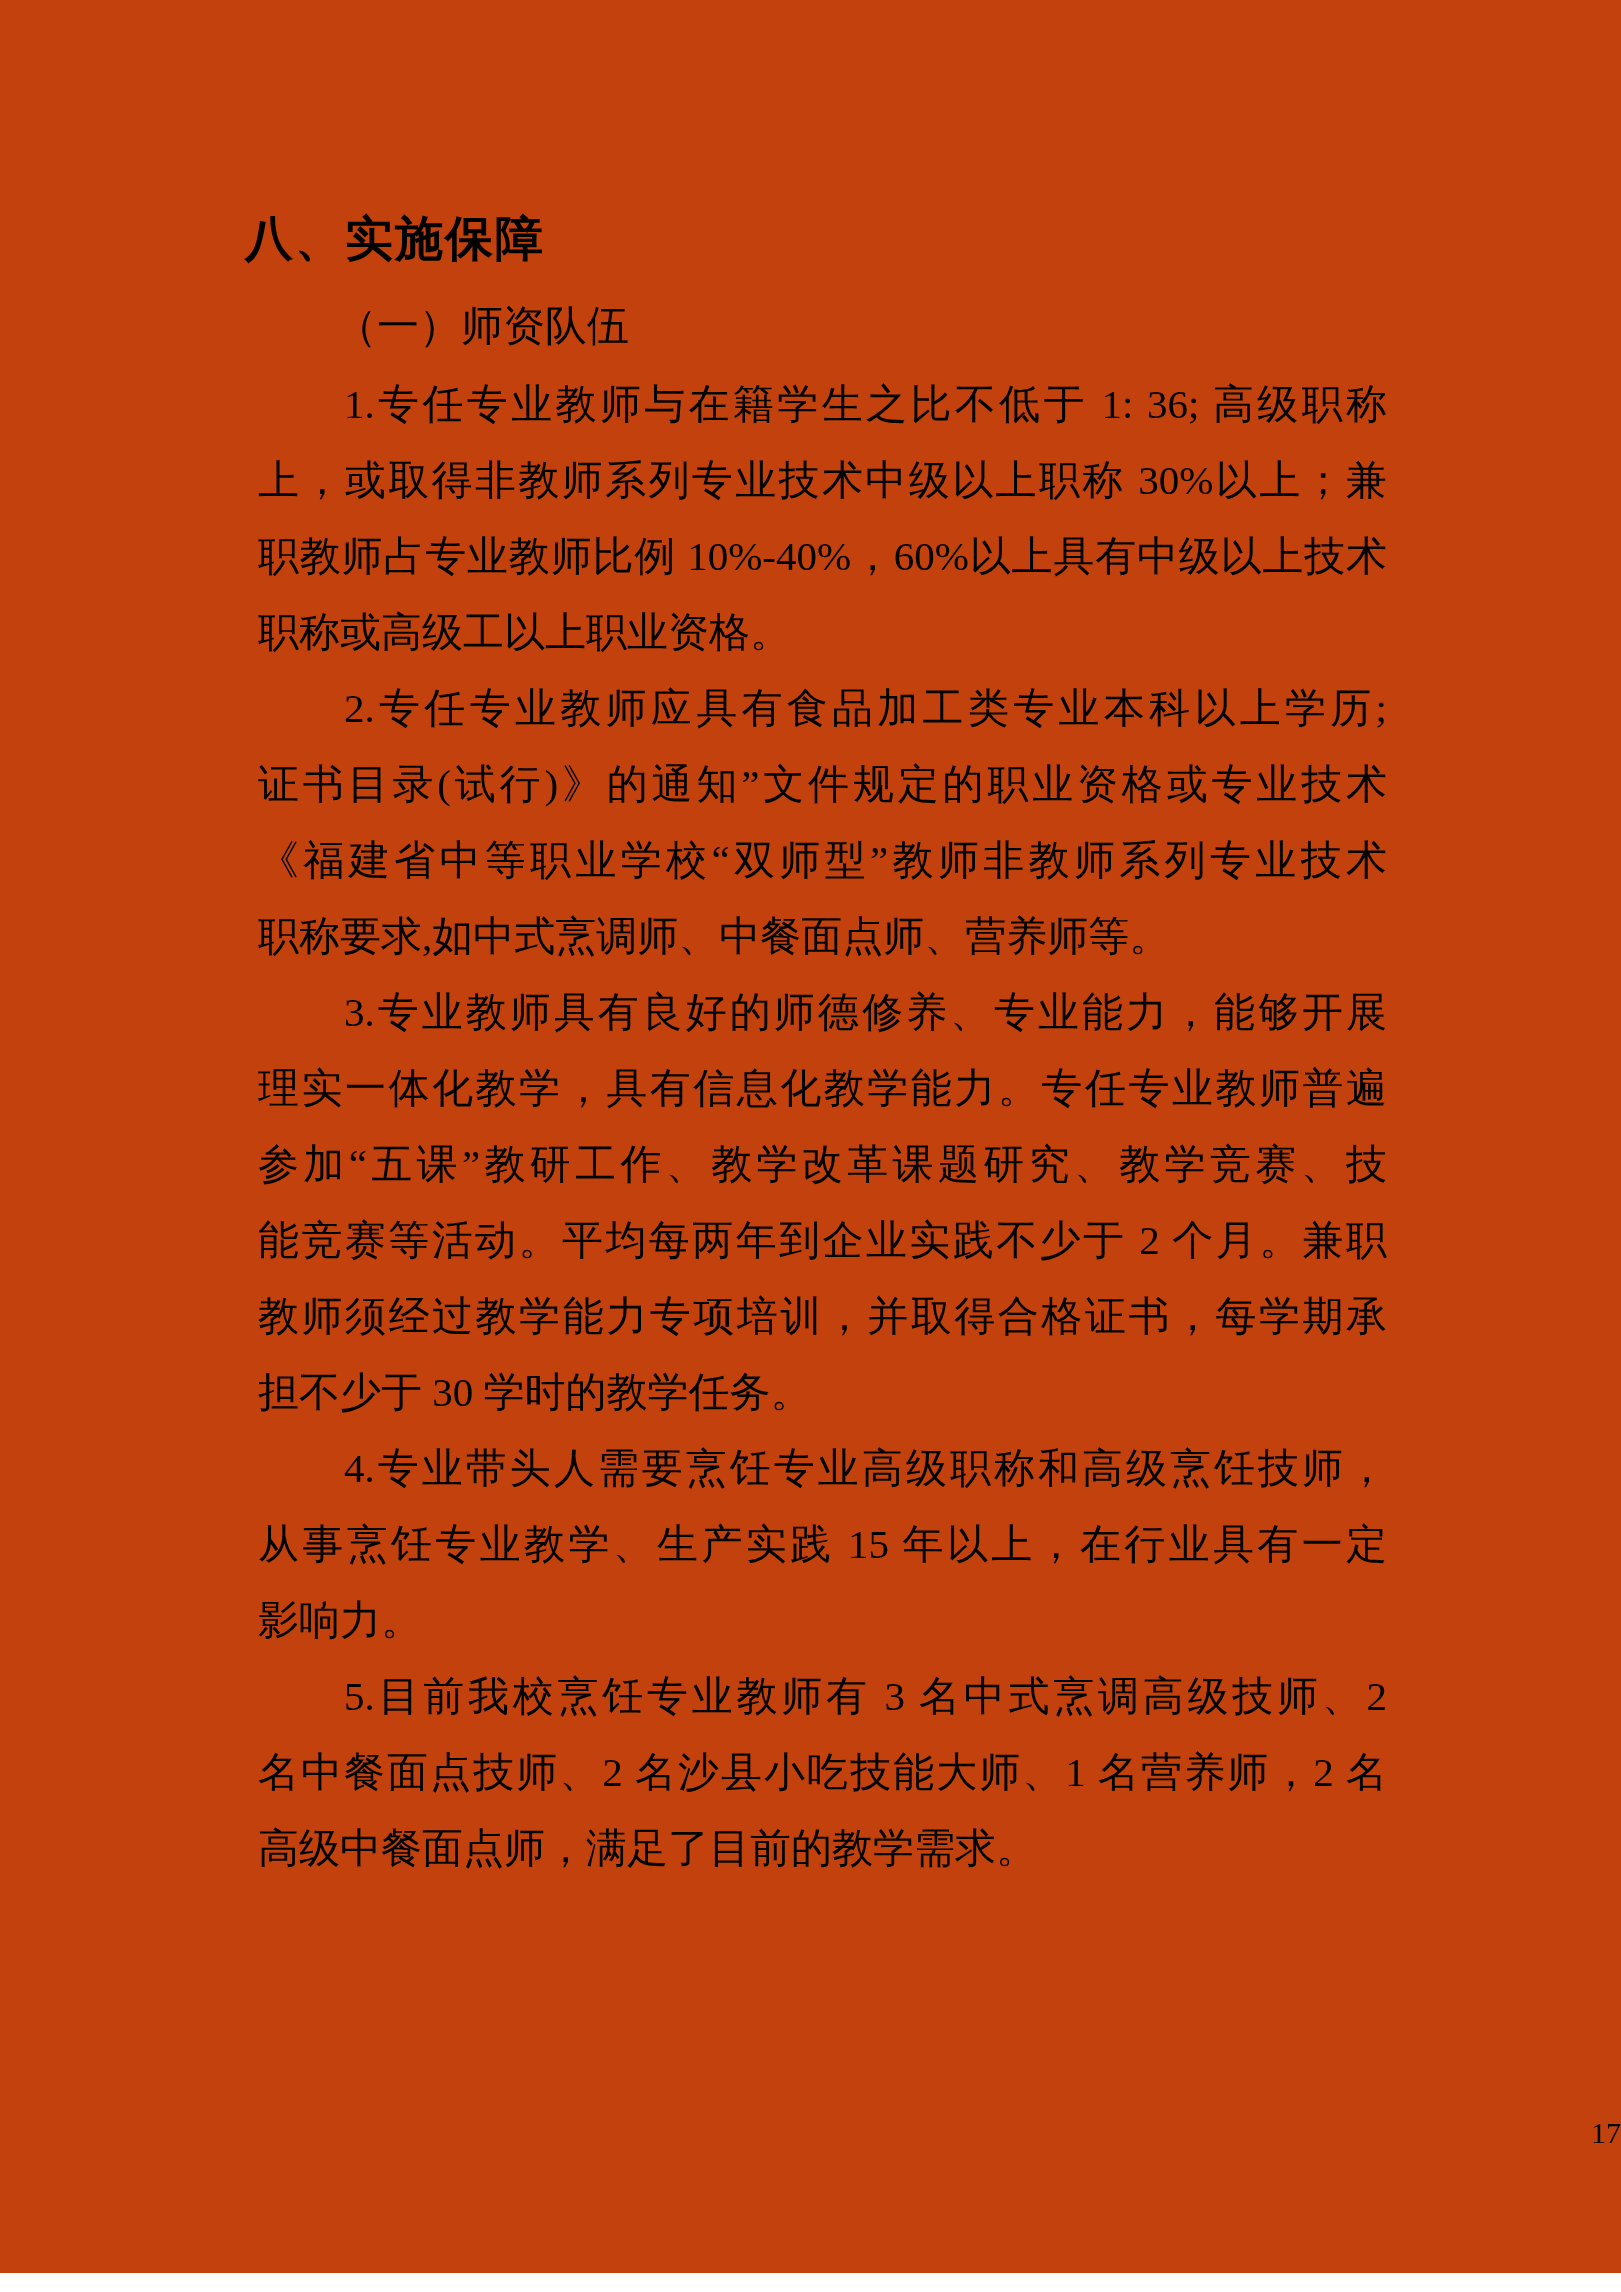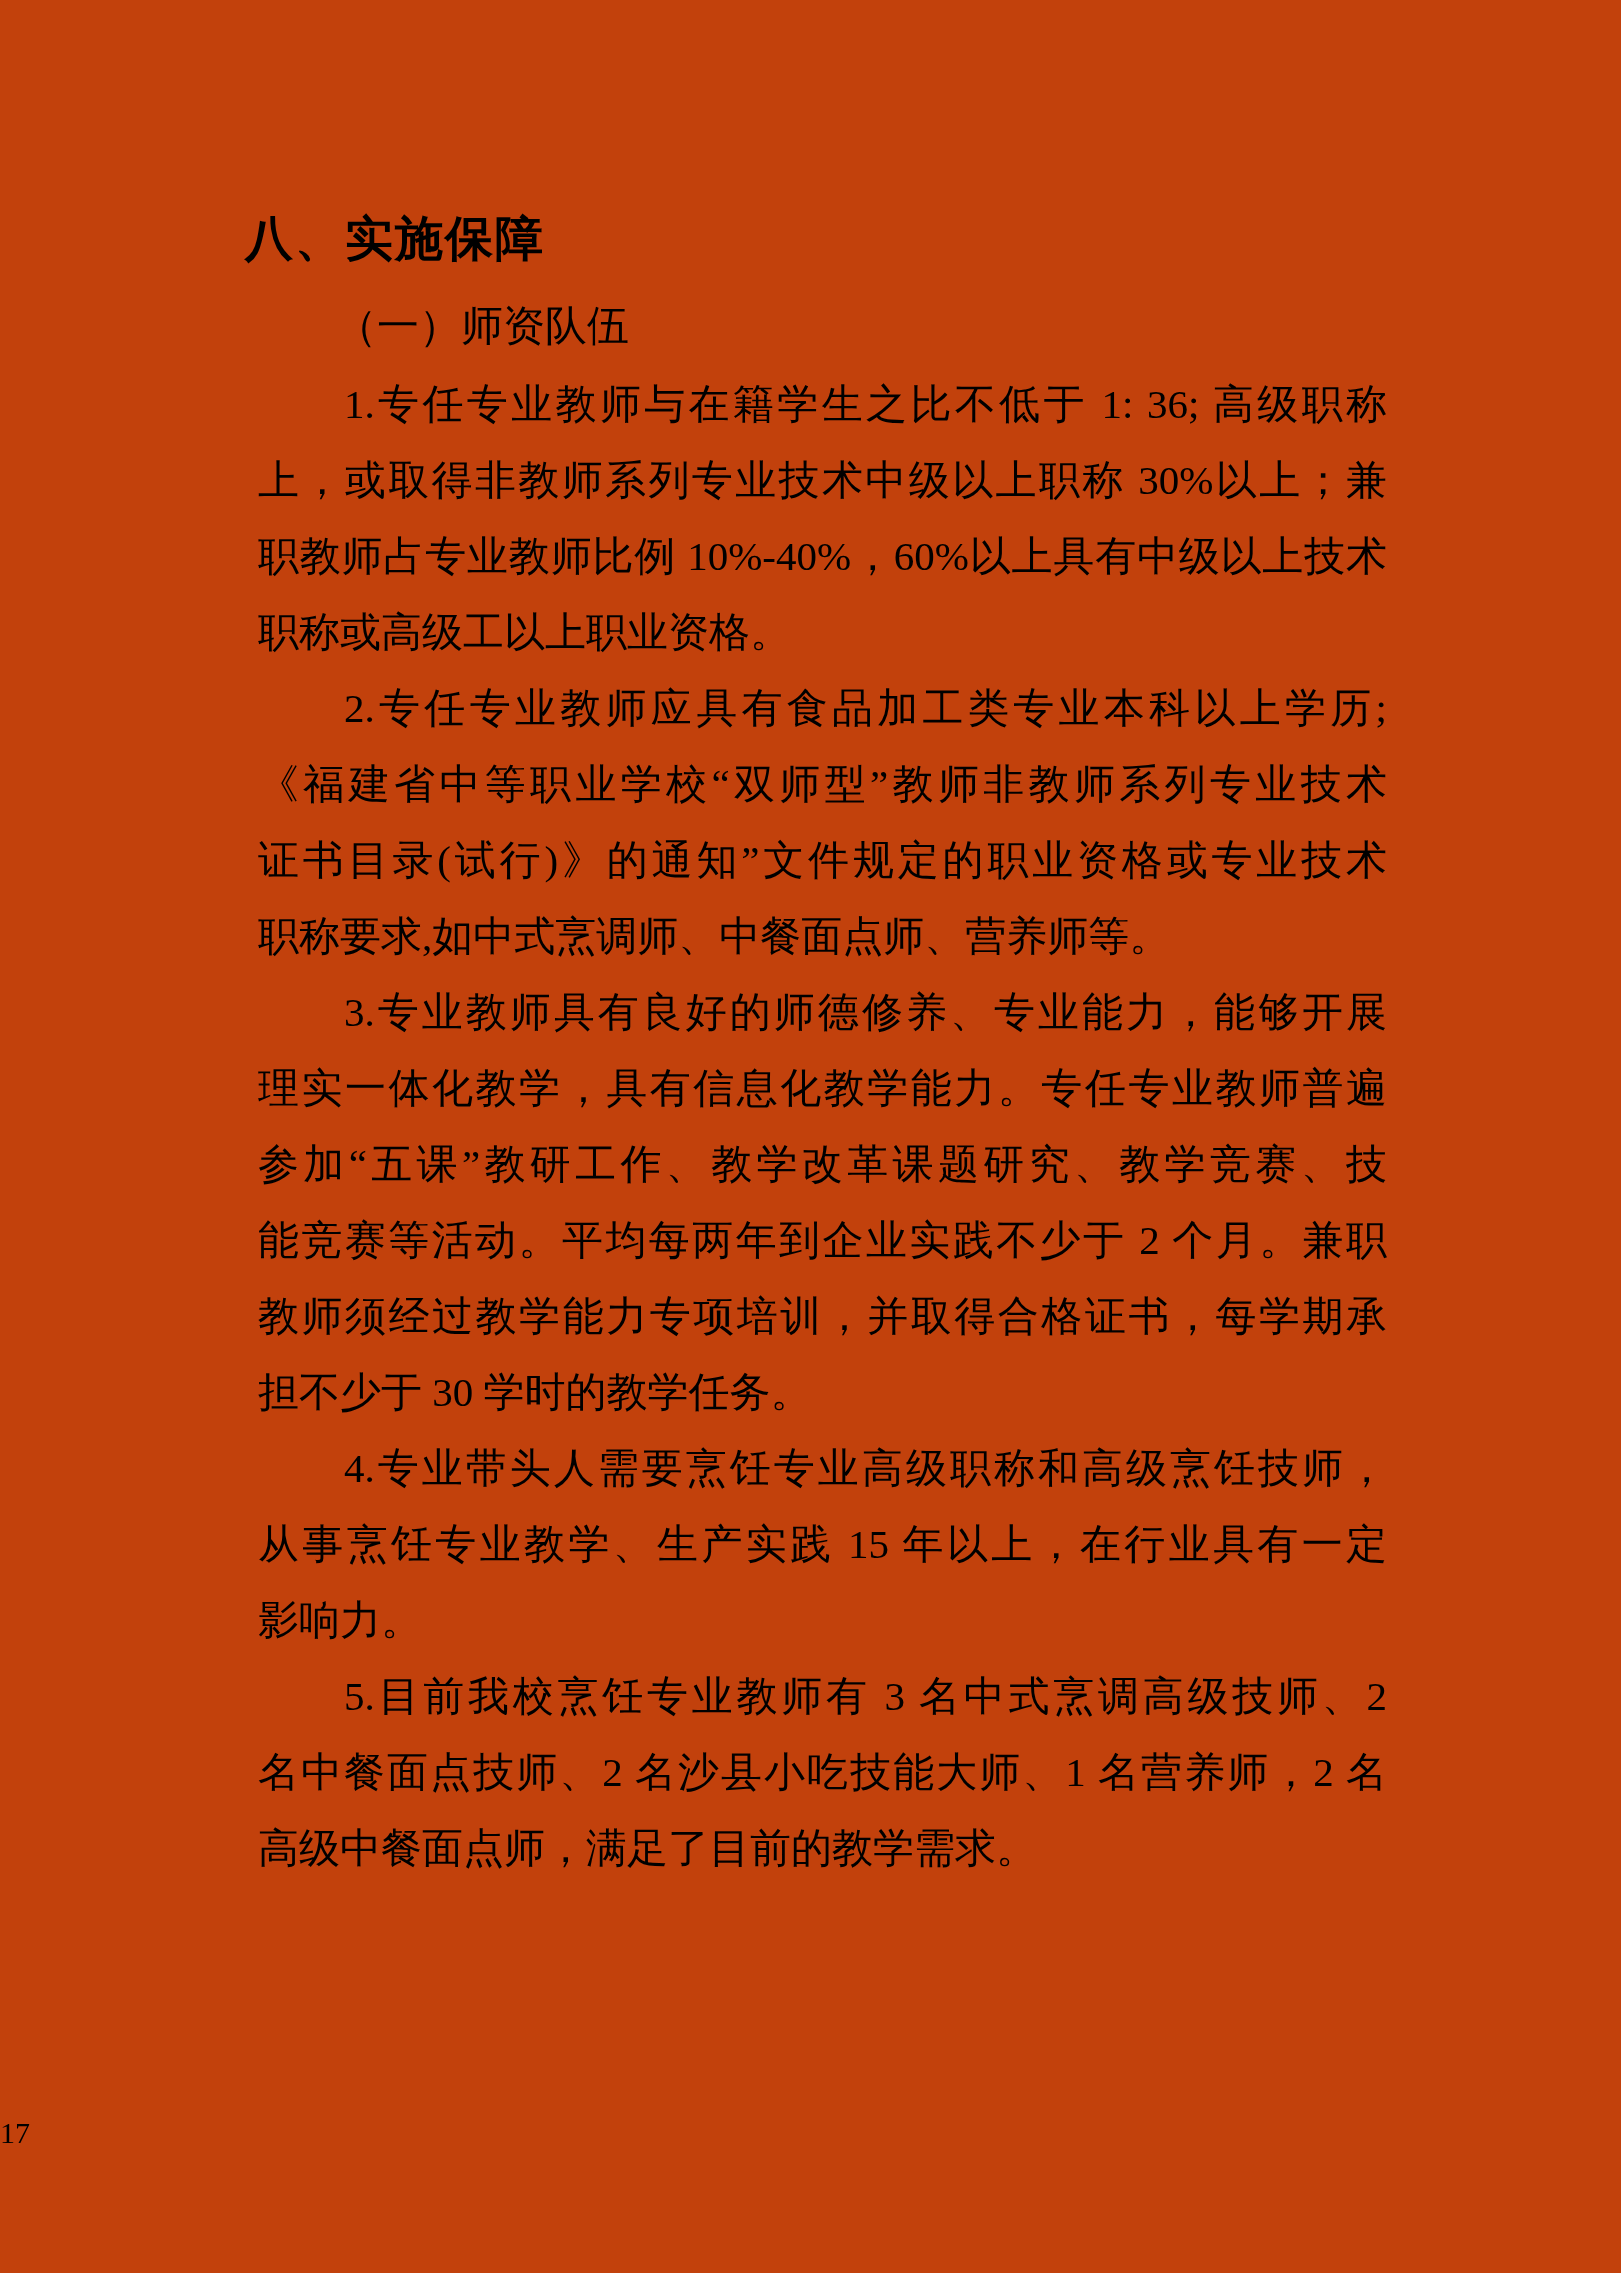--- a/index.html
+++ b/index.html
@@ -58,43 +58,43 @@
     text-align-last: left;
   }
   .ln.indent {
     text-indent: 86px;
   }
   .pageno {
     position: absolute;
     left: 0;
     top: 2113px;
     width: 100%;
-    text-align: left;
+    text-align: right;
     font-family: "Liberation Serif", "DejaVu Serif", serif;
     font-size: 30px;
     line-height: 39px;
   }
 </style>
 </head>
 <body>
 
 <div class="page">
 
   <div class="heading">八、实施保障</div>
 
   <div class="subheading">（一）师资队伍</div>
 
   <div class="body-block">
     <div class="ln indent">1.专任专业教师与在籍学生之比不低于 1: 36; 高级职称</div>
     <div class="ln">上，或取得非教师系列专业技术中级以上职称 30%以上；兼</div>
     <div class="ln">职教师占专业教师比例 10%-40%，60%以上具有中级以上技术</div>
     <div class="ln end">职称或高级工以上职业资格。</div>
     <div class="ln indent">2.专任专业教师应具有食品加工类专业本科以上学历;</div>
+    <div class="ln">证书目录(试行)》的通知”文件规定的职业资格或专业技术</div>
     <div class="ln">《福建省中等职业学校“双师型”教师非教师系列专业技术</div>
-    <div class="ln">证书目录(试行)》的通知”文件规定的职业资格或专业技术</div>
     <div class="ln end">职称要求,如中式烹调师、中餐面点师、营养师等。</div>
     <div class="ln indent">3.专业教师具有良好的师德修养、专业能力，能够开展</div>
     <div class="ln">理实一体化教学，具有信息化教学能力。专任专业教师普遍</div>
     <div class="ln">参加“五课”教研工作、教学改革课题研究、教学竞赛、技</div>
     <div class="ln">能竞赛等活动。平均每两年到企业实践不少于 2 个月。兼职</div>
     <div class="ln">教师须经过教学能力专项培训，并取得合格证书，每学期承</div>
     <div class="ln end">担不少于 30 学时的教学任务。</div>
     <div class="ln indent">4.专业带头人需要烹饪专业高级职称和高级烹饪技师，</div>
     <div class="ln">从事烹饪专业教学、生产实践 15 年以上，在行业具有一定</div>
     <div class="ln end">影响力。</div>

